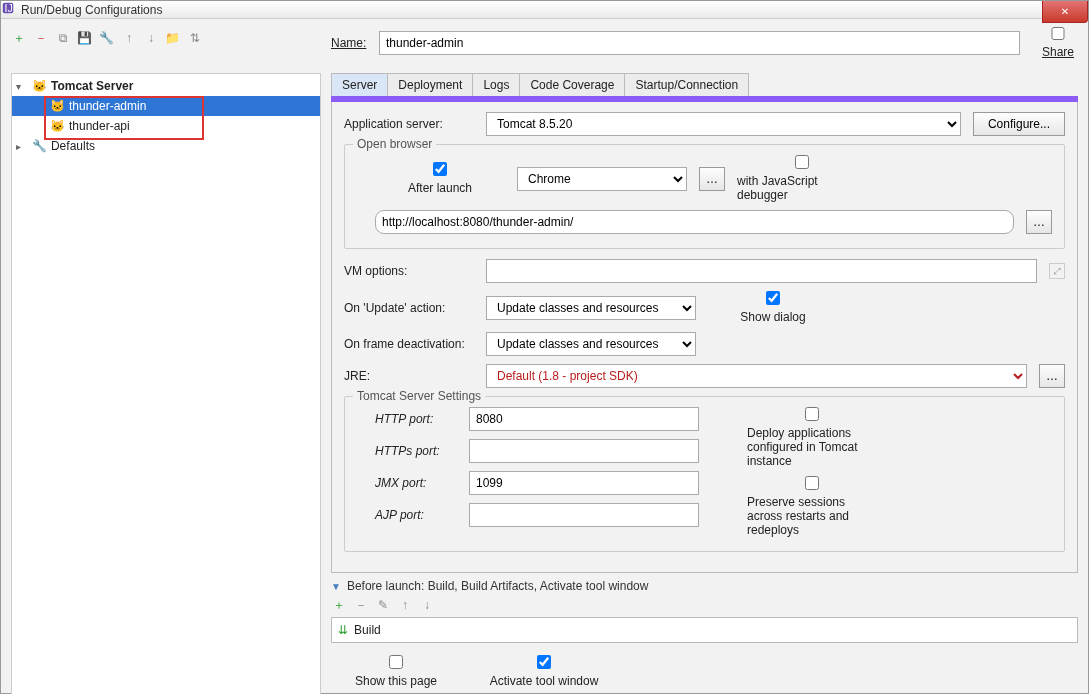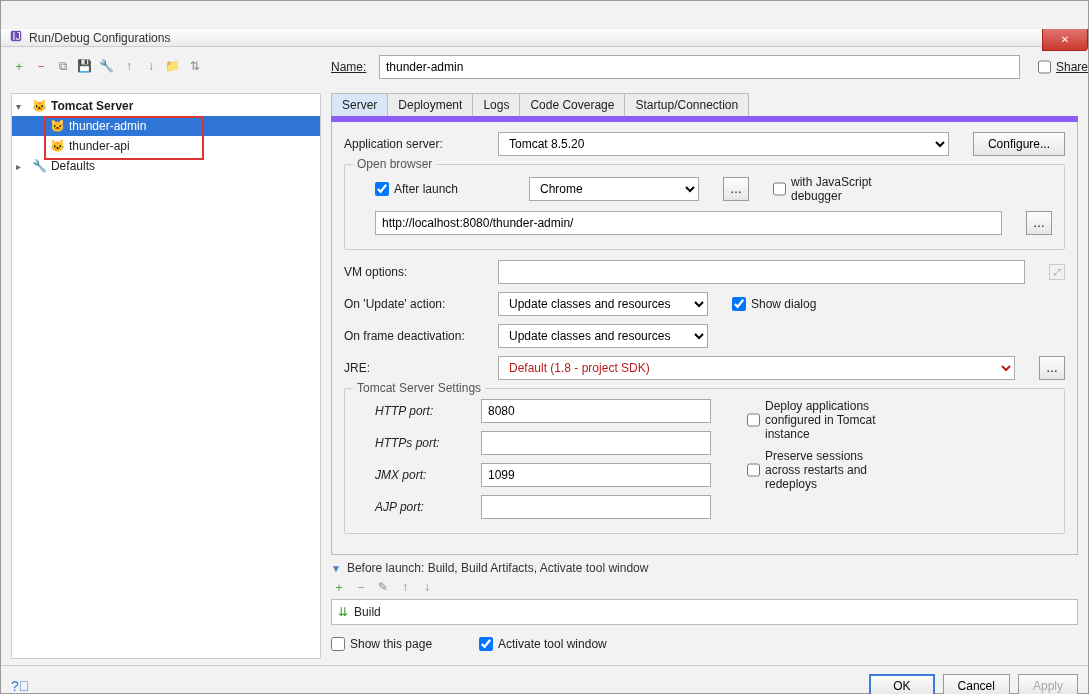--- a/index.html
+++ b/index.html
@@ -1,18 +1,18 @@
 <!DOCTYPE html>
 <html><head>
 <meta charset="utf-8">
 <style>
   * { box-sizing: border-box; font-family: "Segoe UI", Tahoma, sans-serif; font-size: 12px; }
   body { margin: 0; background: #fff; color: #222; }
   .window { width: 1089px; height: 694px; border: 1px solid #999; display: flex; flex-direction: column; background: #f2f2f2; }
-  .titlebar { height: 18px; background: linear-gradient(#fff,#eaeaea); display:flex; align-items:center; padding:0 8px; border-bottom:1px solid #ccc; position:relative;margin-top:28px;}
+  .titlebar { height: 18px; background: linear-gradient(#fff,#eaeaea); display:flex; align-items:center; padding:0 0; border-bottom:1px solid #ccc; position:relative;}
   .titlebar .title { margin-left:6px; color:#333; }
   .titlebar .winbtns { position:absolute; right:0; top:0; display:flex; }
   .winbtn { width:46px; height:22px; display:flex;align-items:center;justify-content:center; border:1px solid #aaa; border-top:none; background:linear-gradient(#f5f5f5,#dcdcdc); font-size:10px;}
   .winbtn.close { background:linear-gradient(#e27474,#c83a2a); color:#fff; border-color:#a22; border-radius:0 0 4px 0;}
   .body { flex:1; display:flex; flex-direction:column; padding:8px 10px 6px 10px; gap:6px;}
   .top-toolbar { display:flex; gap:6px; align-items:center; height:22px; }
   .tb-icon { width:16px; height:16px; display:flex;align-items:center;justify-content:center; color:#888;}
   .tb-icon.green{color:#2a9d2a;} .tb-icon.red{color:#c33;}
   .main { flex:1; display:flex; gap:10px; min-height:0;}
   .sidebar { width:310px; border:1px solid #ccc; background:#fff; padding-top:2px; overflow:auto;}
@@ -24,29 +24,29 @@
   .redbox::after{ content:""; position:absolute; left:32px; top:0; width:156px; height:40px; border:2px solid #d33; pointer-events:none;}
   .right { flex:1; display:flex; flex-direction:column; min-height:0; }
   .namerow { display:flex; align-items:center; gap:8px; margin-bottom:8px;}
   .namerow label{ width:40px;text-decoration:underline; }
   .namerow input{ flex:1; height:24px; border:1px solid #aaa; padding:0 6px; background:#fff;}
   .share { display:flex; align-items:center; gap:4px; margin-left:10px;}
   .tabs { display:flex; border-bottom:6px solid #8b5cf6; }
   .tab { padding:4px 10px; border:1px solid #bbb; border-bottom:none; background:#ececec; margin-right:-1px; cursor:pointer;}
   .tab.active{ background:#d9e6f7; }
   .panel { border:1px solid #bbb; border-top:none; background:#f2f2f2; padding:10px 12px; overflow:auto; flex:1; }
-  .row { display:flex; align-items:center; gap:24px; margin-bottom:8px; }
+  .row { display:flex; align-items:center; gap:12px; margin-bottom:8px; }
   .row > label, .lbl { width:130px; }
   .row.narrow > label { width:100px; padding-left:18px;font-style:italic;}
   select,input[type=text]{ height:24px; border:1px solid #aaa; background:#fff; padding:0 6px;}
   .btn { height:24px; border:1px solid #999; background:linear-gradient(#fdfdfd,#e6e6e6); padding:0 14px; cursor:pointer;}
   .btn.small{padding:0 6px; min-width:26px;}
   .fieldset { border:1px solid #ccc; border-radius:2px; padding:10px 12px 6px 12px; margin-bottom:10px; position:relative;}
   .fieldset > .legend{ position:absolute; top:-8px; left:8px; background:#f2f2f2; padding:0 4px; color:#555;}
-  .chk{ display:flex; align-items:center; gap:5px;}
+  .chk{ display:flex; align-items:center; gap:5px;flex-direction:column;}
   input[type=checkbox]{ width:14px;height:14px; margin:0;}
   .before { margin-top:6px;}
   .before-header{ display:flex; align-items:center; gap:6px; color:#333;}
   .before-header .tri{ color:#4a7fbf; font-size:10px;}
   .before-tb{ display:flex; gap:6px; margin:4px 0;}
   .buildlist{ border:1px solid #bbb; background:#fff; height:26px; display:flex; align-items:center; padding:0 6px; gap:6px;}
   .footer{ display:flex; justify-content:space-between; align-items:center; padding:8px 10px; border-top:1px solid #ccc;}
   .footer .right-btns{ display:flex; gap:8px;}
   .footer .btn.primary{ border:2px solid #3b7dd8; padding:0 22px;}
   .u::first-letter{text-decoration:underline;}
@@ -147,21 +147,21 @@
               <select style="width:170px">
                 <option>Chrome</option>
               </select>
               <button class="btn small">…</button>
               <label class="chk">
                 <input type="checkbox" style=""> 
                   <span>with JavaScript debugger</span>
               </label>
             </div>
             <div class="row" style="padding-left:18px;">
-              <input type="text" style="flex: 1 1 0%;" value="http://localhost:8080/thunder-admin/">
+              <input type="text" style="flex: 1 1 0%; border-radius: 9px;" value="http://localhost:8080/thunder-admin/">
               <button class="btn small">…</button>
             </div>
           </div>
 
           <div class="row">
             <label>VM options:</label>
             <input type="text" style="flex: 1 1 0%;" value="">
             <span class="expand-corner">⤢</span>
           </div>
           <div class="row">

